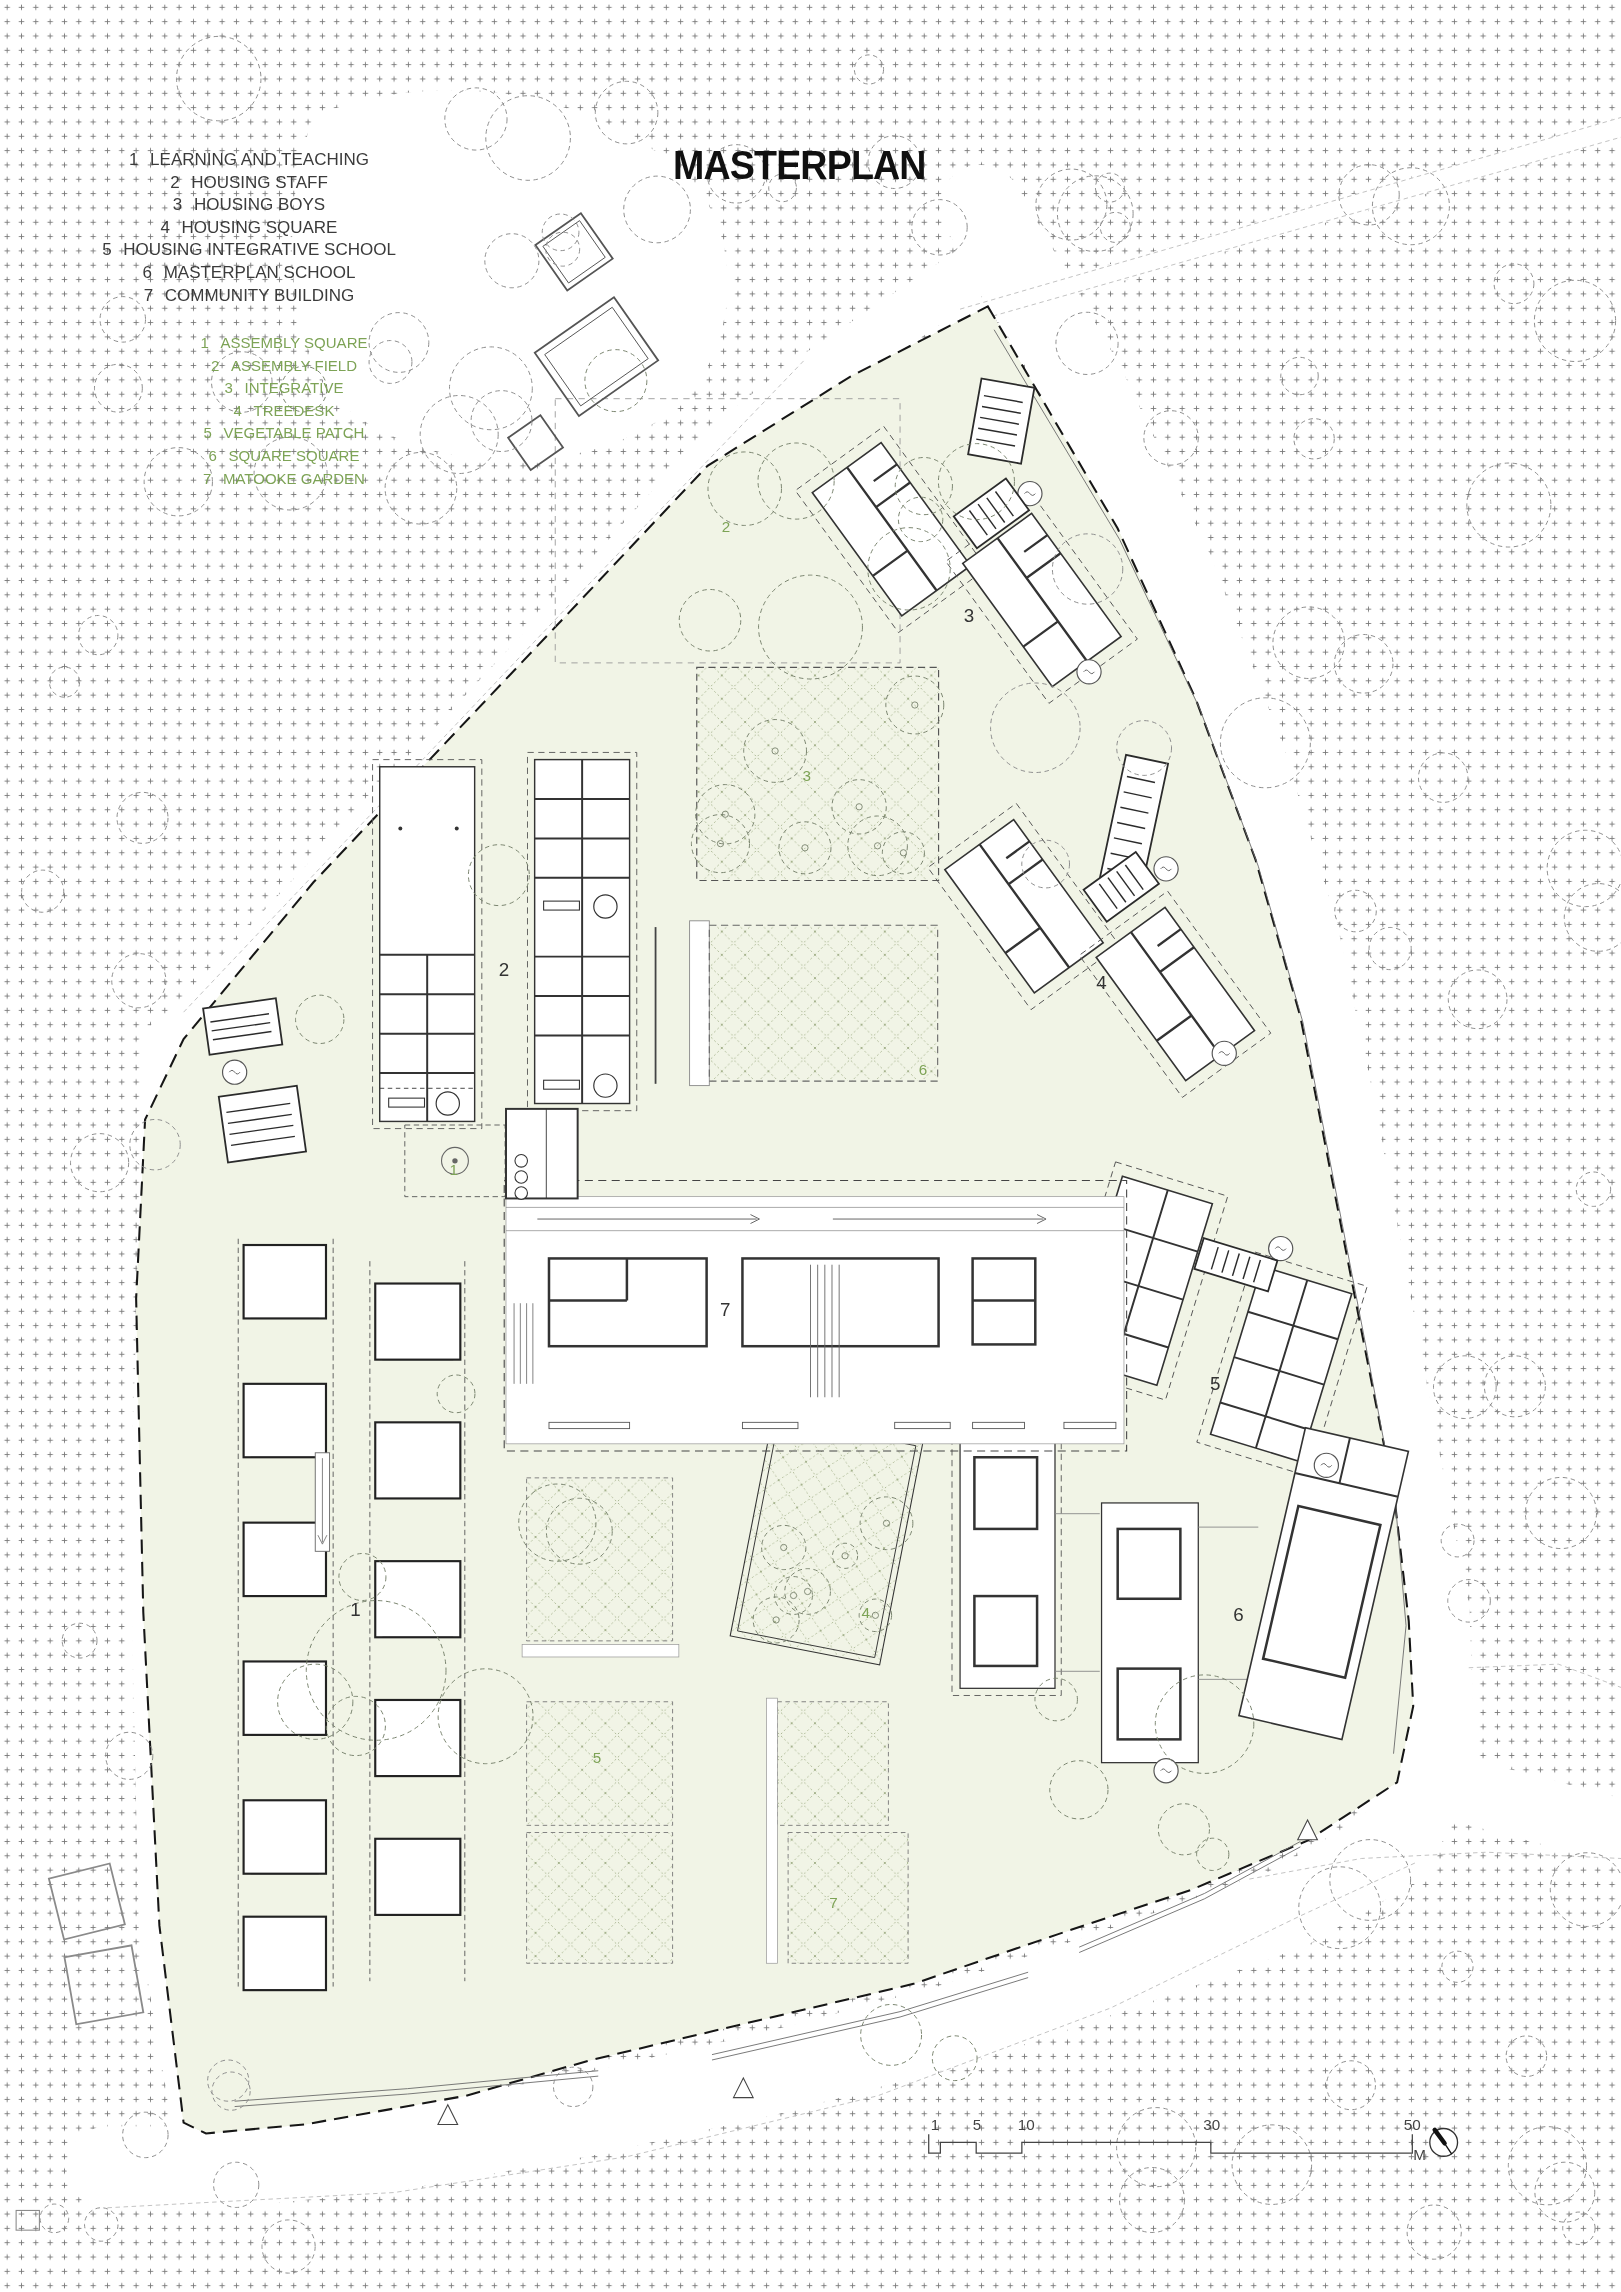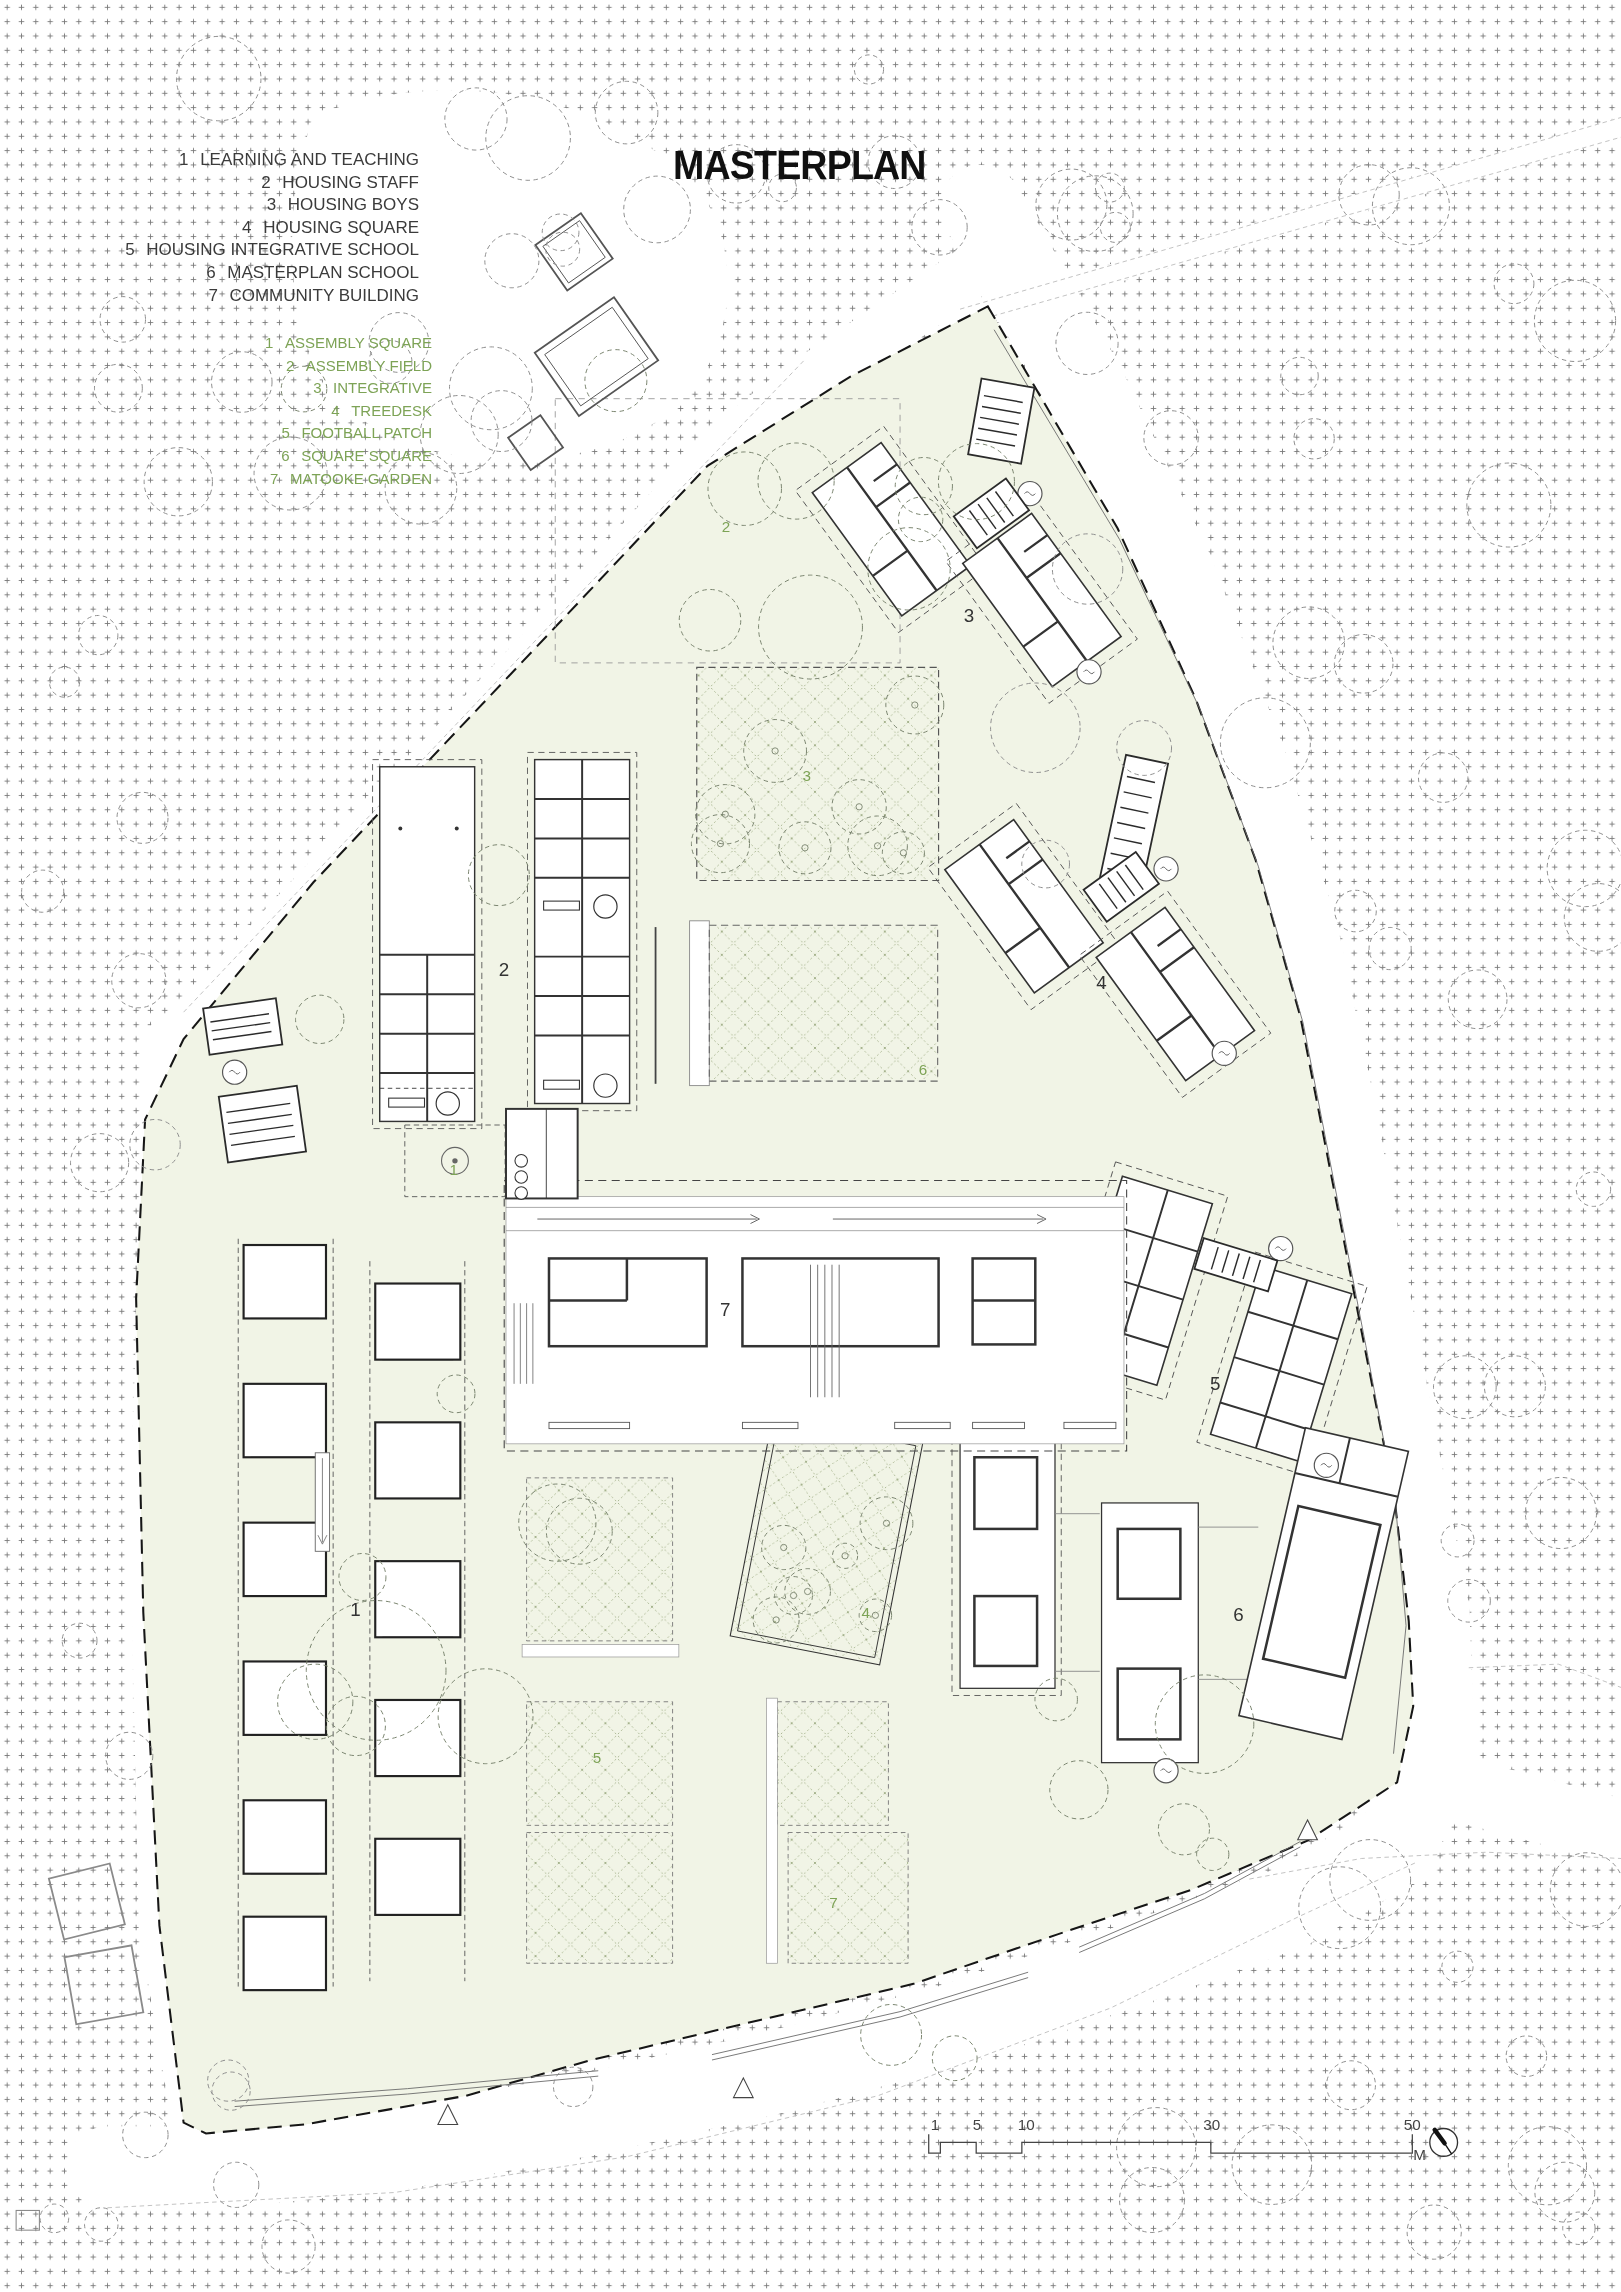--- a/index.html
+++ b/index.html
@@ -2,21 +2,21 @@
 <html style="font-size:14.3px"><head>
 <meta charset="utf-8">
 <style>
   html,body{margin:0;padding:0;background:#e8e8e8;}
   .canvas{position:relative;width:1621px;height:2293px;background:#fff;overflow:hidden;
           font-family:"Liberation Sans",sans-serif;}
   svg{position:absolute;left:0;top:0;}
   .title{position:absolute;left:673px;top:143px;width:278px;font-size:40px;font-weight:800;
          color:#101010;letter-spacing:-0.9px;transform:scaleX(.94);transform-origin:left;
          font-family:"Liberation Sans",sans-serif;}
-  .legend{position:absolute;text-align:right;}
+  .legend{position:absolute;text-align:center;}
   .legend .row{white-space:nowrap;}
   .legend-black{left:79px;top:149px;width:340px;font-size:17px;line-height:22.6px;color:#3b3b3b;}
   .legend-green{left:136px;top:332px;width:296px;font-size:15px;line-height:22.6px;color:#7da356;}
   .legend .num{display:inline-block;margin-right:11.6px;}
 </style>
 </head>
 <body>
 
 <div class="canvas">
 
@@ -518,19 +518,19 @@
   <div class="row"><span class="num">5</span><span>HOUSING INTEGRATIVE SCHOOL</span></div>
   <div class="row"><span class="num">6</span><span>MASTERPLAN SCHOOL</span></div>
   <div class="row"><span class="num">7</span><span>COMMUNITY BUILDING</span></div>
 </div>
 
 <div class="legend legend-green" id="legendGreen">
   <div class="row"><span class="num">1</span><span>ASSEMBLY SQUARE</span></div>
   <div class="row"><span class="num">2</span><span>ASSEMBLY FIELD</span></div>
   <div class="row"><span class="num">3</span><span>INTEGRATIVE</span></div>
   <div class="row"><span class="num">4</span><span>TREEDESK</span></div>
-  <div class="row"><span class="num">5</span><span>FOOTBALL PATCH</span></div>
+  <div class="row"><span class="num">5</span><span>VEGETABLE PATCH</span></div>
   <div class="row"><span class="num">6</span><span>SQUARE SQUARE</span></div>
   <div class="row"><span class="num">7</span><span>MATOOKE GARDEN</span></div>
 </div>
 
 </div>
 
 
 </body></html>

